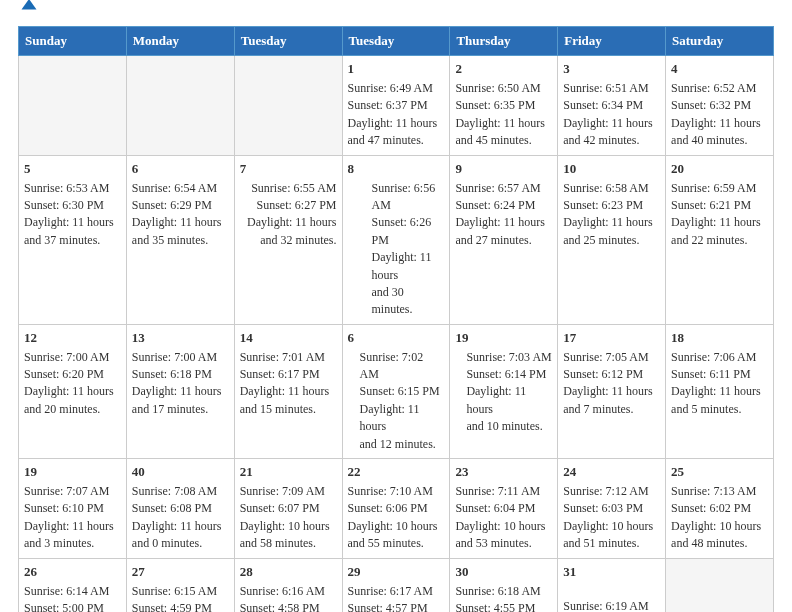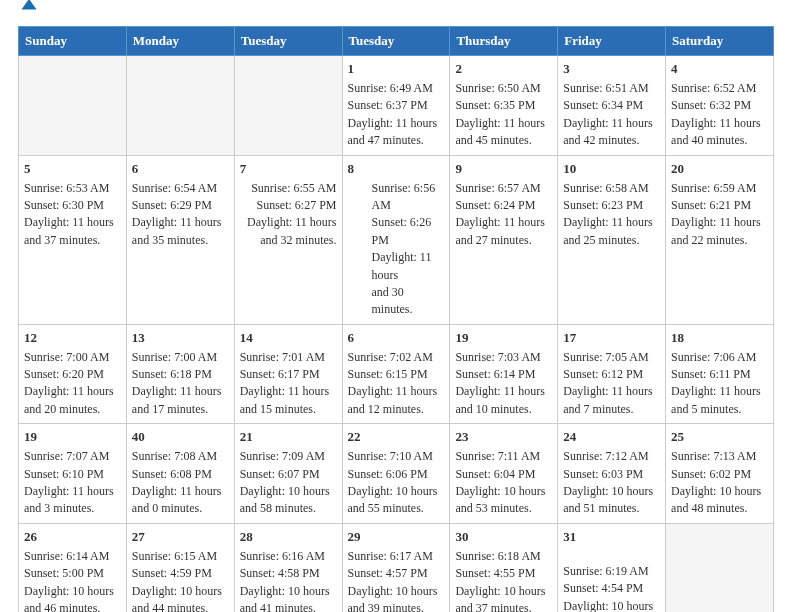--- a/index.html
+++ b/index.html
@@ -230,28 +230,28 @@
           </td>
           <td>
             <span class="day-number">14</span>
             <div class="day-info" style="white-space: pre-line;">Sunrise: 7:01 AM
 Sunset: 6:17 PM
 Daylight: 11 hours
 and 15 minutes.</div>
           </td>
           <td>
             <span class="day-number">6</span>
-            <div class="day-info" style="white-space: pre-line;">Sunrise: 7:02 AM
+            <div class="day-info" style="white-space: pre-line; margin-left: 12px;">Sunrise: 7:02 AM
 Sunset: 6:15 PM
 Daylight: 11 hours
 and 12 minutes.</div>
           </td>
           <td>
             <span class="day-number">19</span>
-            <div class="day-info" style="white-space: pre-line;">Sunrise: 7:03 AM
+            <div class="day-info" style="white-space: pre-line; margin-left: 11px;">Sunrise: 7:03 AM
 Sunset: 6:14 PM
 Daylight: 11 hours
 and 10 minutes.</div>
           </td>
           <td>
             <span class="day-number">17</span>
             <div class="day-info" style="white-space: pre-line;">Sunrise: 7:05 AM
 Sunset: 6:12 PM
 Daylight: 11 hours
 and 7 minutes.</div>

